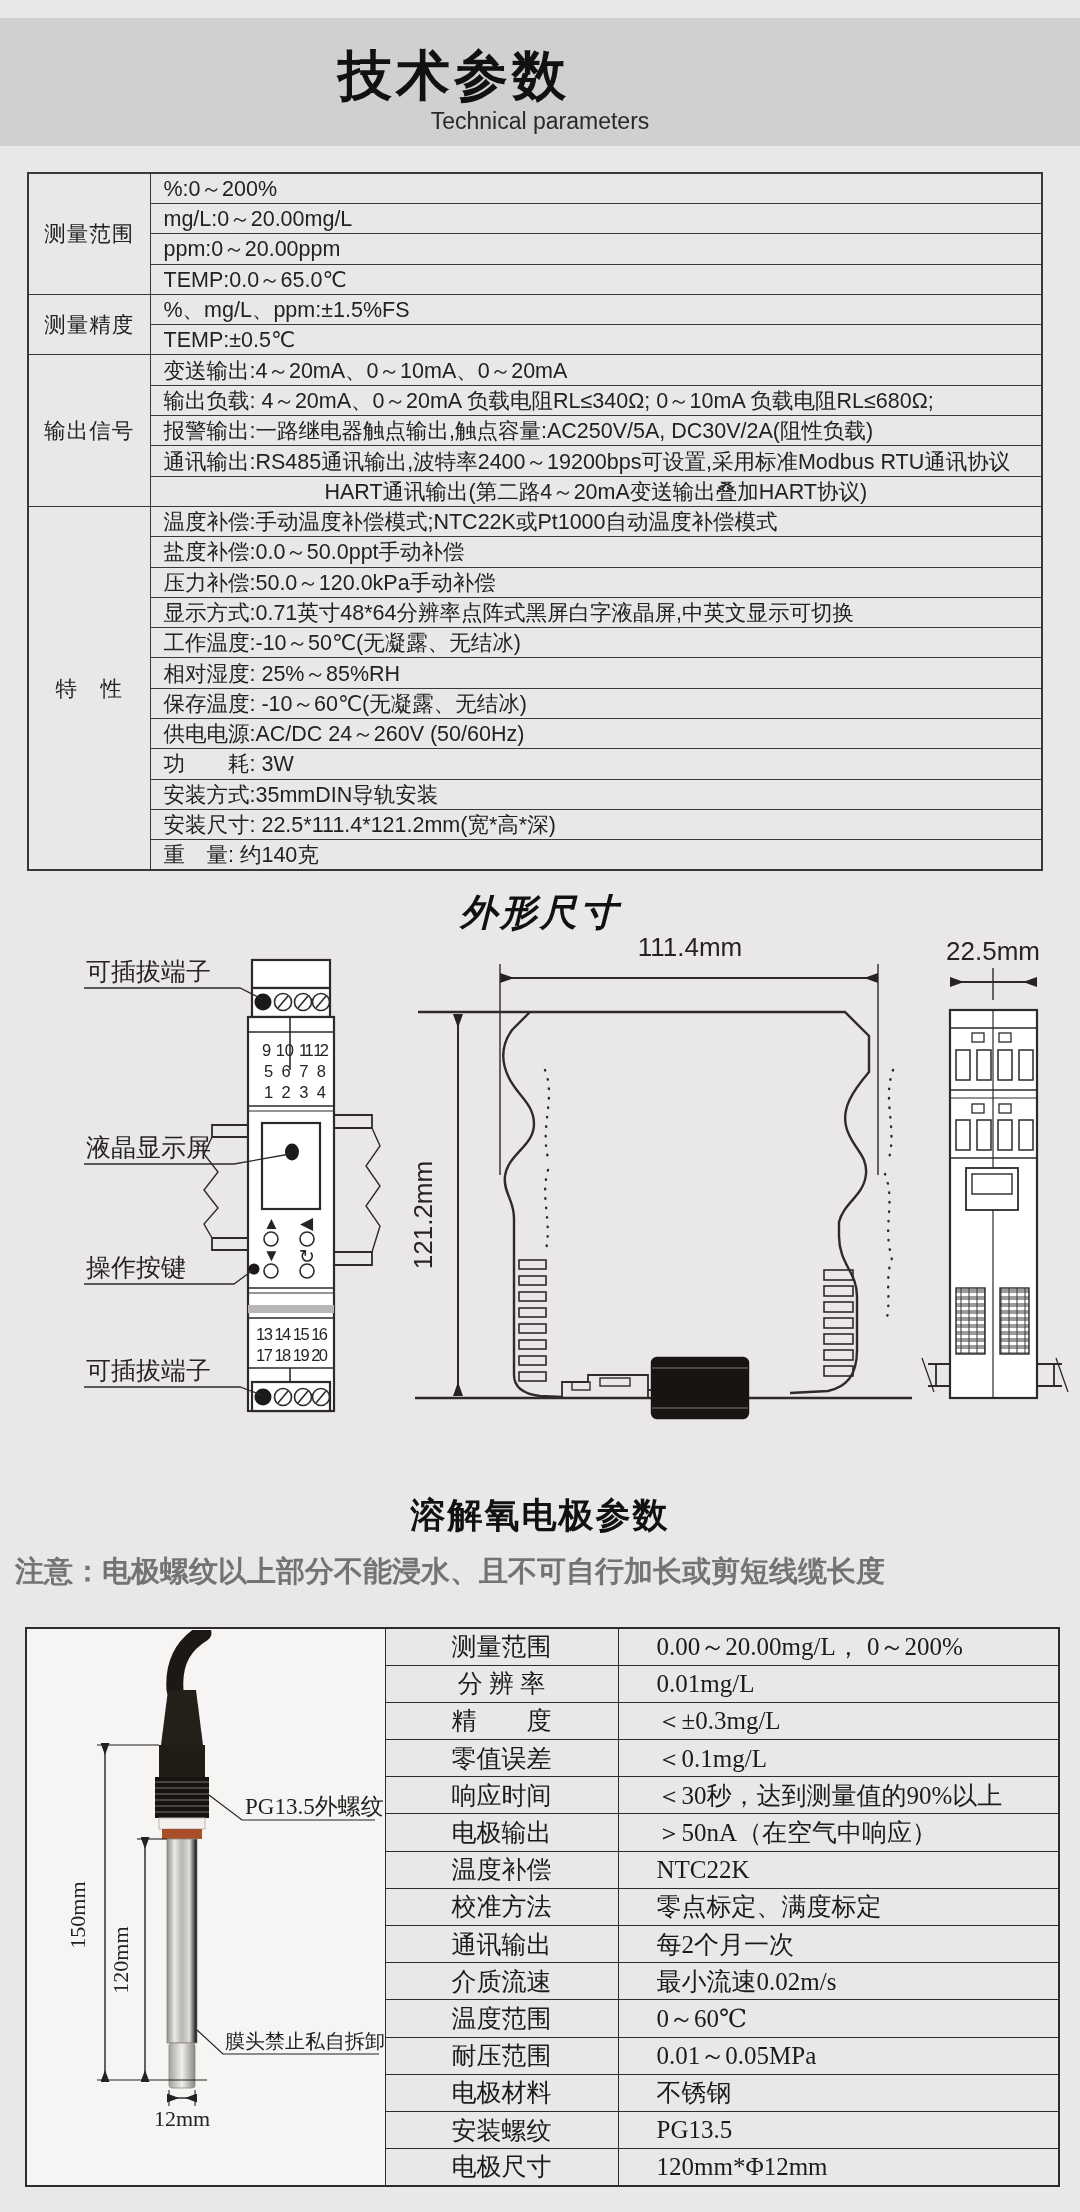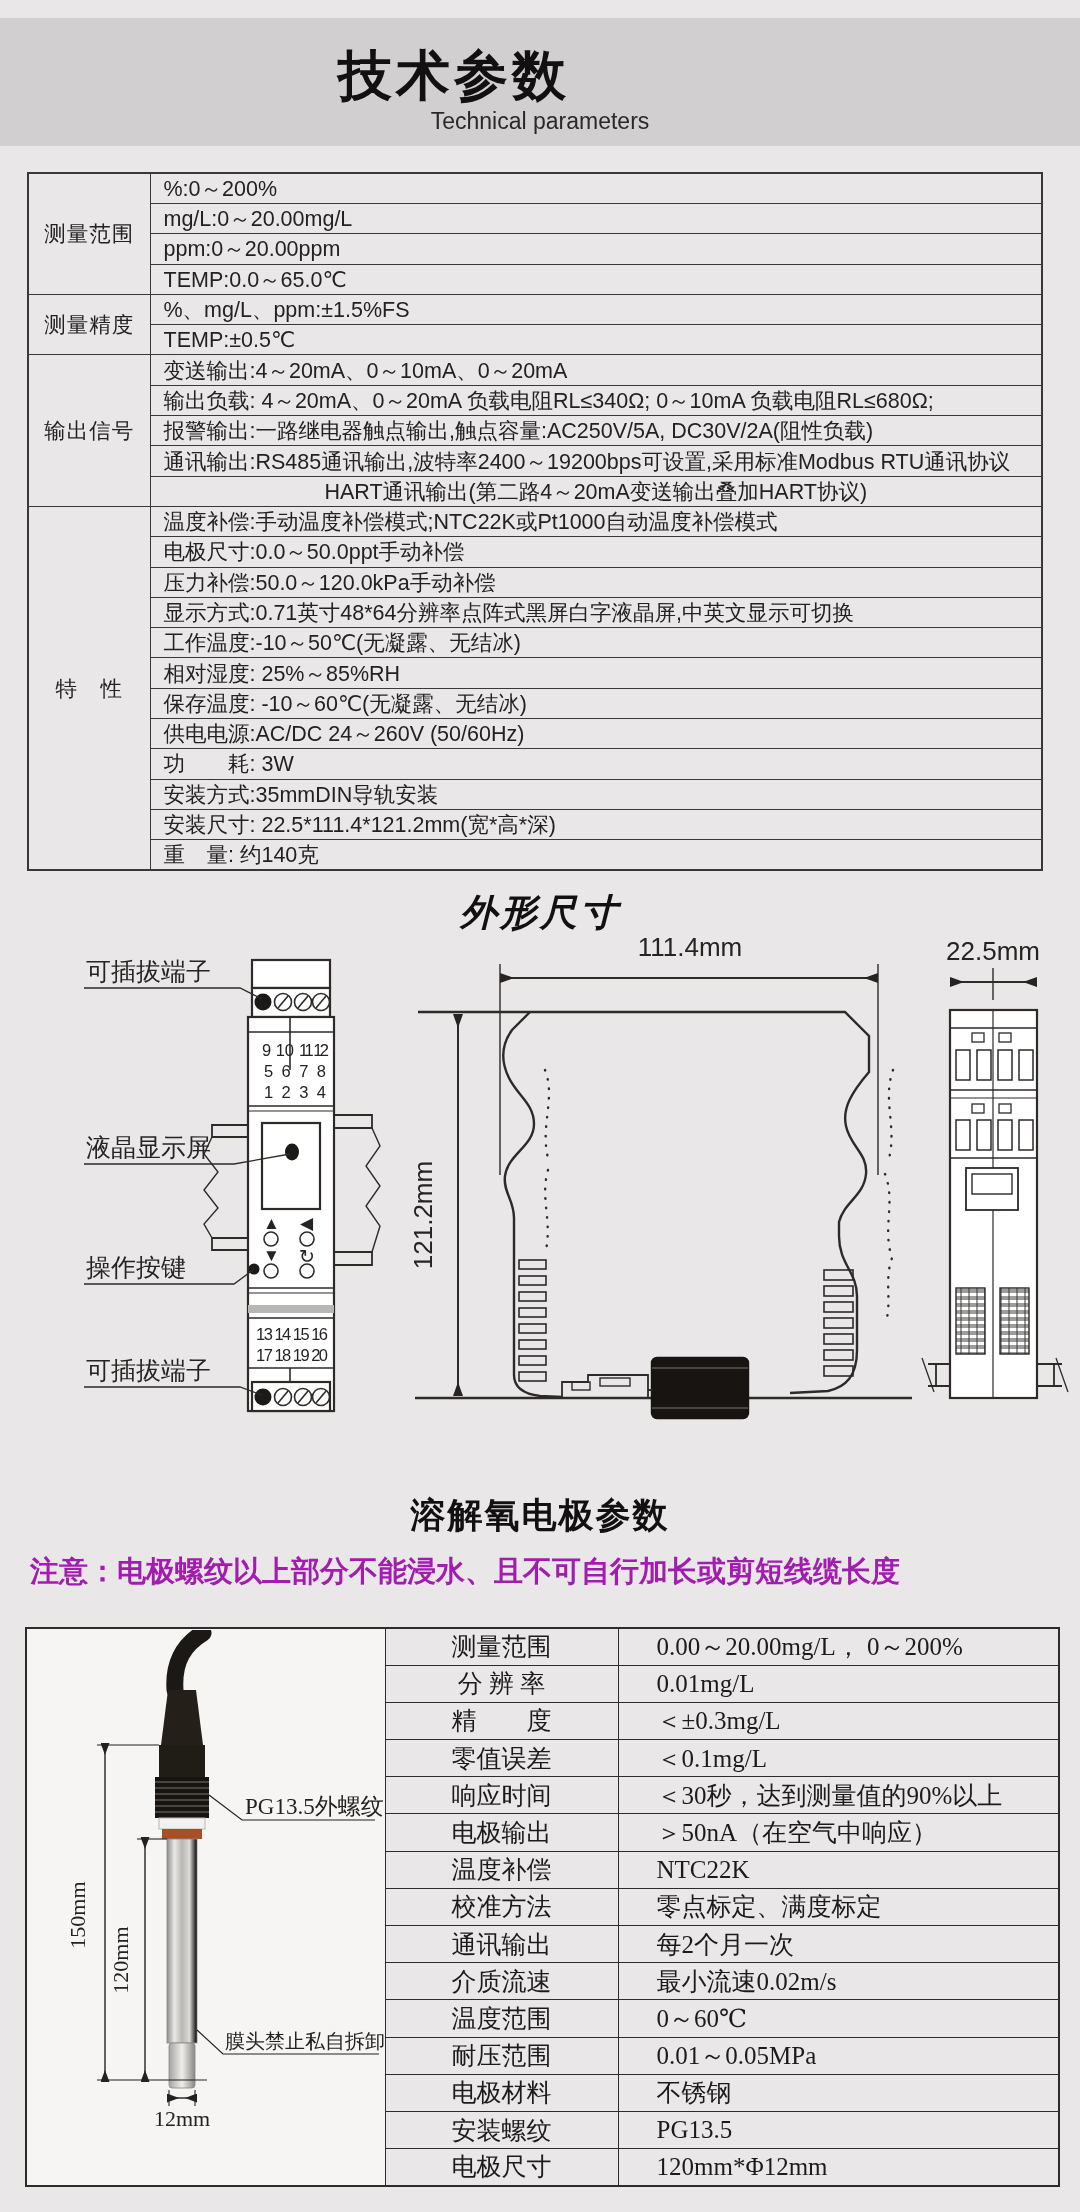--- a/index.html
+++ b/index.html
@@ -12,21 +12,21 @@
   table.spec{position:absolute;left:27px;top:172px;width:1016px;border-collapse:collapse;table-layout:fixed;border:2.5px solid #3a3837;}
   table.spec td{border:1.6px solid #3a3837;font-size:21.5px;color:#232122;padding:0 6px 0 13px;white-space:nowrap;overflow:hidden;}
   table.spec tr{height:30.3px;}
   table.spec td.lbl{text-align:center;padding:0;letter-spacing:1px;}
   table.spec td.center{text-align:center;padding:0;}
   
   .sec-title{position:absolute;left:0;width:1080px;text-align:center;font-weight:bold;color:#121011;}
   #dim-title{top:888px;font-size:37px;letter-spacing:3px;font-style:italic;}
   #elec-title{top:1492px;font-size:35px;letter-spacing:2px;}
   .rail-note{position:absolute;left:55px;top:1438px;width:1010px;font-size:25px;color:#1c1a1b;}
-  .warning{position:absolute;left:0;top:1552px;width:900px;text-align:right;font-size:29px;font-weight:bold;color:#a21caf;}
+  .warning{position:absolute;left:0;top:1552px;width:900px;text-align:center;font-size:29px;font-weight:bold;color:#737373;}
   
   svg{display:block;}
   .draw{position:absolute;left:0;top:920px;}
   .draw text{font-family:"Liberation Sans","DejaVu Sans",sans-serif;fill:#262322;}
   .dimtxt{font-size:26px;}
   .lbltxt{font-size:25px;}
   .numtxt{font-size:16.5px;}
   
   table.elec{position:absolute;left:25px;top:1627px;width:1035px;border-collapse:collapse;table-layout:fixed;border:2.5px solid #2e2c2b;font-family:"Liberation Serif","DejaVu Serif",serif;}
   table.elec td{border:1.6px solid #2e2c2b;font-size:25px;color:#1c1a1b;white-space:nowrap;overflow:hidden;}
@@ -84,21 +84,21 @@
           <td>通讯输出:RS485通讯输出,波特率2400～19200bps可设置,采用标准Modbus RTU通讯协议</td>
         </tr>
     <tr>
           <td class="center">HART通讯输出(第二路4～20mA变送输出叠加HART协议)</td>
         </tr>
     <tr>
           <td class="lbl" rowspan="12">特　性</td>
         <td>温度补偿:手动温度补偿模式;NTC22K或Pt1000自动温度补偿模式</td>
         </tr>
     <tr>
-          <td>电极尺寸:0.0～50.0ppt手动补偿</td>
+          <td>盐度补偿:0.0～50.0ppt手动补偿</td>
         </tr>
     <tr>
           <td>压力补偿:50.0～120.0kPa手动补偿</td>
         </tr>
     <tr>
           <td>显示方式:0.71英寸48*64分辨率点阵式黑屏白字液晶屏,中英文显示可切换</td>
         </tr>
     <tr>
           <td>工作温度:-10～50℃(无凝露、无结冰)</td>
         </tr>

